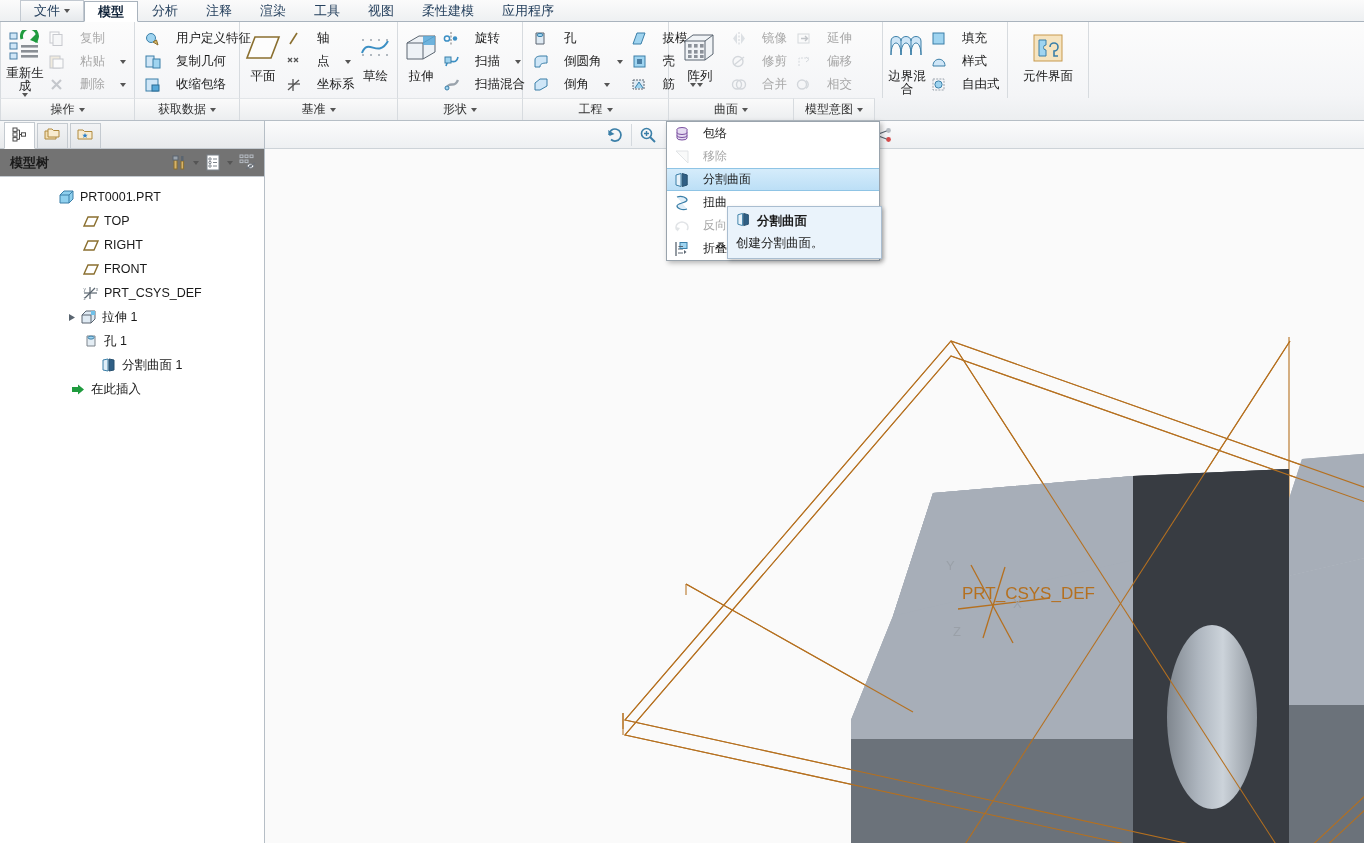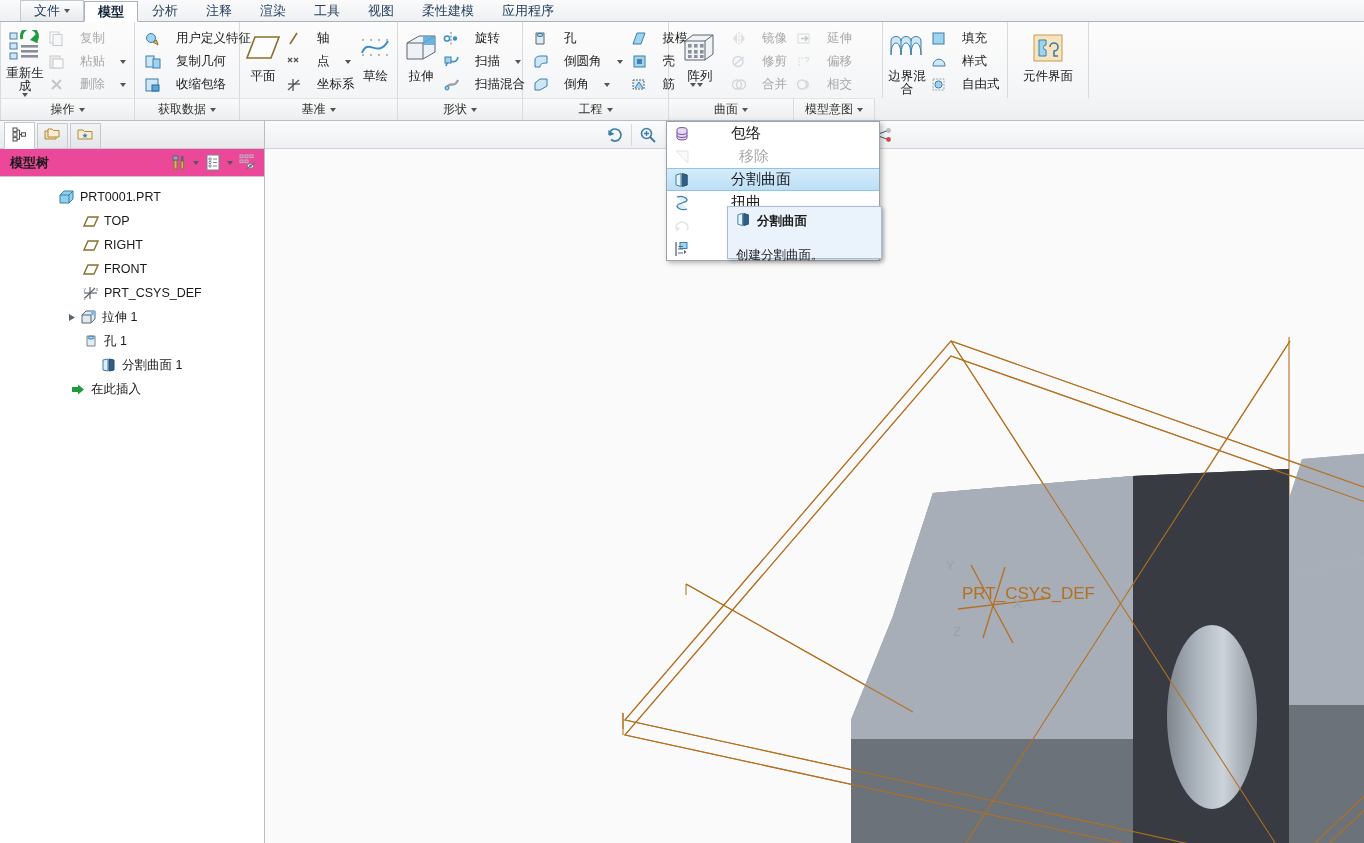--- a/index.html
+++ b/index.html
@@ -72,21 +72,21 @@
   .leftpanel { position:absolute; left:0; top:121px; width:265px; height:722px;
                background:#fff; border-right:1px solid #b6bec6; }
   .lp-tabs { height:28px; background:linear-gradient(#f6f7f8,#e8eaec);
              border-bottom:1px solid #c4cad0; display:flex; align-items:flex-end; padding-left:4px; }
   .lp-tab { width:31px; height:25px; margin-right:2px; display:flex;
             align-items:center; justify-content:center;
             border:1px solid #c4cad0; border-bottom:none;
             background:linear-gradient(#f2f3f5,#e3e6e9); cursor:default;}
   .lp-tab.active { background:#fff; height:27px; border-bottom:1px solid #fff; margin-bottom:-1px;}
   .lp-head { height:28px; display:flex; align-items:center; padding:0 6px 0 10px;
-             border-bottom:1px solid #c4cad0; background:#ec4899; }
+             border-bottom:1px solid #c4cad0; background:#737373; }
   .lp-title { font-weight:bold; font-size:13px; color:#1a1a1a; flex:1; }
   .lp-head .hic { width:22px; height:22px; display:flex; align-items:center; justify-content:center; cursor:default;}
   .lp-head .hcar { width:12px; height:22px; display:flex; align-items:center; justify-content:center; cursor:default;}
 
   .tree { padding:8px 0 0 0; font-size:12.5px; }
   .trow { height:24px; display:flex; align-items:center; padding-left:10px; cursor:default; white-space:nowrap;margin-left:47px;}
   .trow .exp { width:14px; display:flex; align-items:center; justify-content:center; }
   .trow .tic { width:20px; display:flex; align-items:center; justify-content:center; flex:0 0 20px;}
   .trow .tlb { padding-left:3px; }
 
@@ -97,32 +97,32 @@
               background:linear-gradient(#fbfbfc,#eef0f2); border-bottom:1px solid #cdd3d8;
               display:flex; align-items:center; }
   .gtb-sp { width:1px; height:22px; background:#d4d9de; margin:0 2px; }
   .gtbtn { width:26px; height:24px; display:flex; align-items:center; justify-content:center;
            margin:0 1px; cursor:default; border:1px solid transparent;}
   .gtbtn.on { background:linear-gradient(#fdfdfe,#dfe9f3); border:1px solid #b5c7d8; border-radius:2px;}
 
   
   .menu { position:absolute; left:666px; top:121px; width:214px;
           background:#fff; border:1px solid #9aa4ad; box-shadow:2px 2px 5px rgba(0,0,0,.28); }
-  .mi { height:23px; display:flex; align-items:center; cursor:default; white-space:nowrap; font-size:15px;gap:28px;}
+  .mi { height:23px; display:flex; align-items:center; cursor:default; white-space:nowrap; font-size:12px;}
   .mi .mic { width:30px; height:23px; display:flex; align-items:center; justify-content:center; flex:0 0 30px;}
   .mi .mtx { padding-left:6px; }
   .mi.sel { background:linear-gradient(#d5ecfb,#bcdff6); border-top:1px solid #8fc4e5; border-bottom:1px solid #8fc4e5;}
-  .mi.dis .mtx { color:#a8a8a8;margin-left:8px; }
+  .mi.dis .mtx { color:#a8a8a8; }
   .mi.dis .mic { opacity:.4; }
 
   .tooltip { position:absolute; left:727px; top:206px; width:155px; height:53px;
              background:#eaf3fb; border:1px solid #a9bdd0; box-shadow:2px 2px 4px rgba(0,0,0,.22);
              padding:5px 8px; }
   .tt-head { display:flex; align-items:center; gap:6px; font-weight:bold; font-size:12.5px; }
-  .tt-body { font-size:12.5px; color:#222; margin-top:17px; }
+  .tt-body { font-size:12.5px; color:#222; margin-top:5px; }
 </style>
 </head>
 <body>
 
 <div id="app">
 
   <div class="tabbar">
     <div class="tab file">
       <span>文件</span>
       <span class="caret-s"></span>

